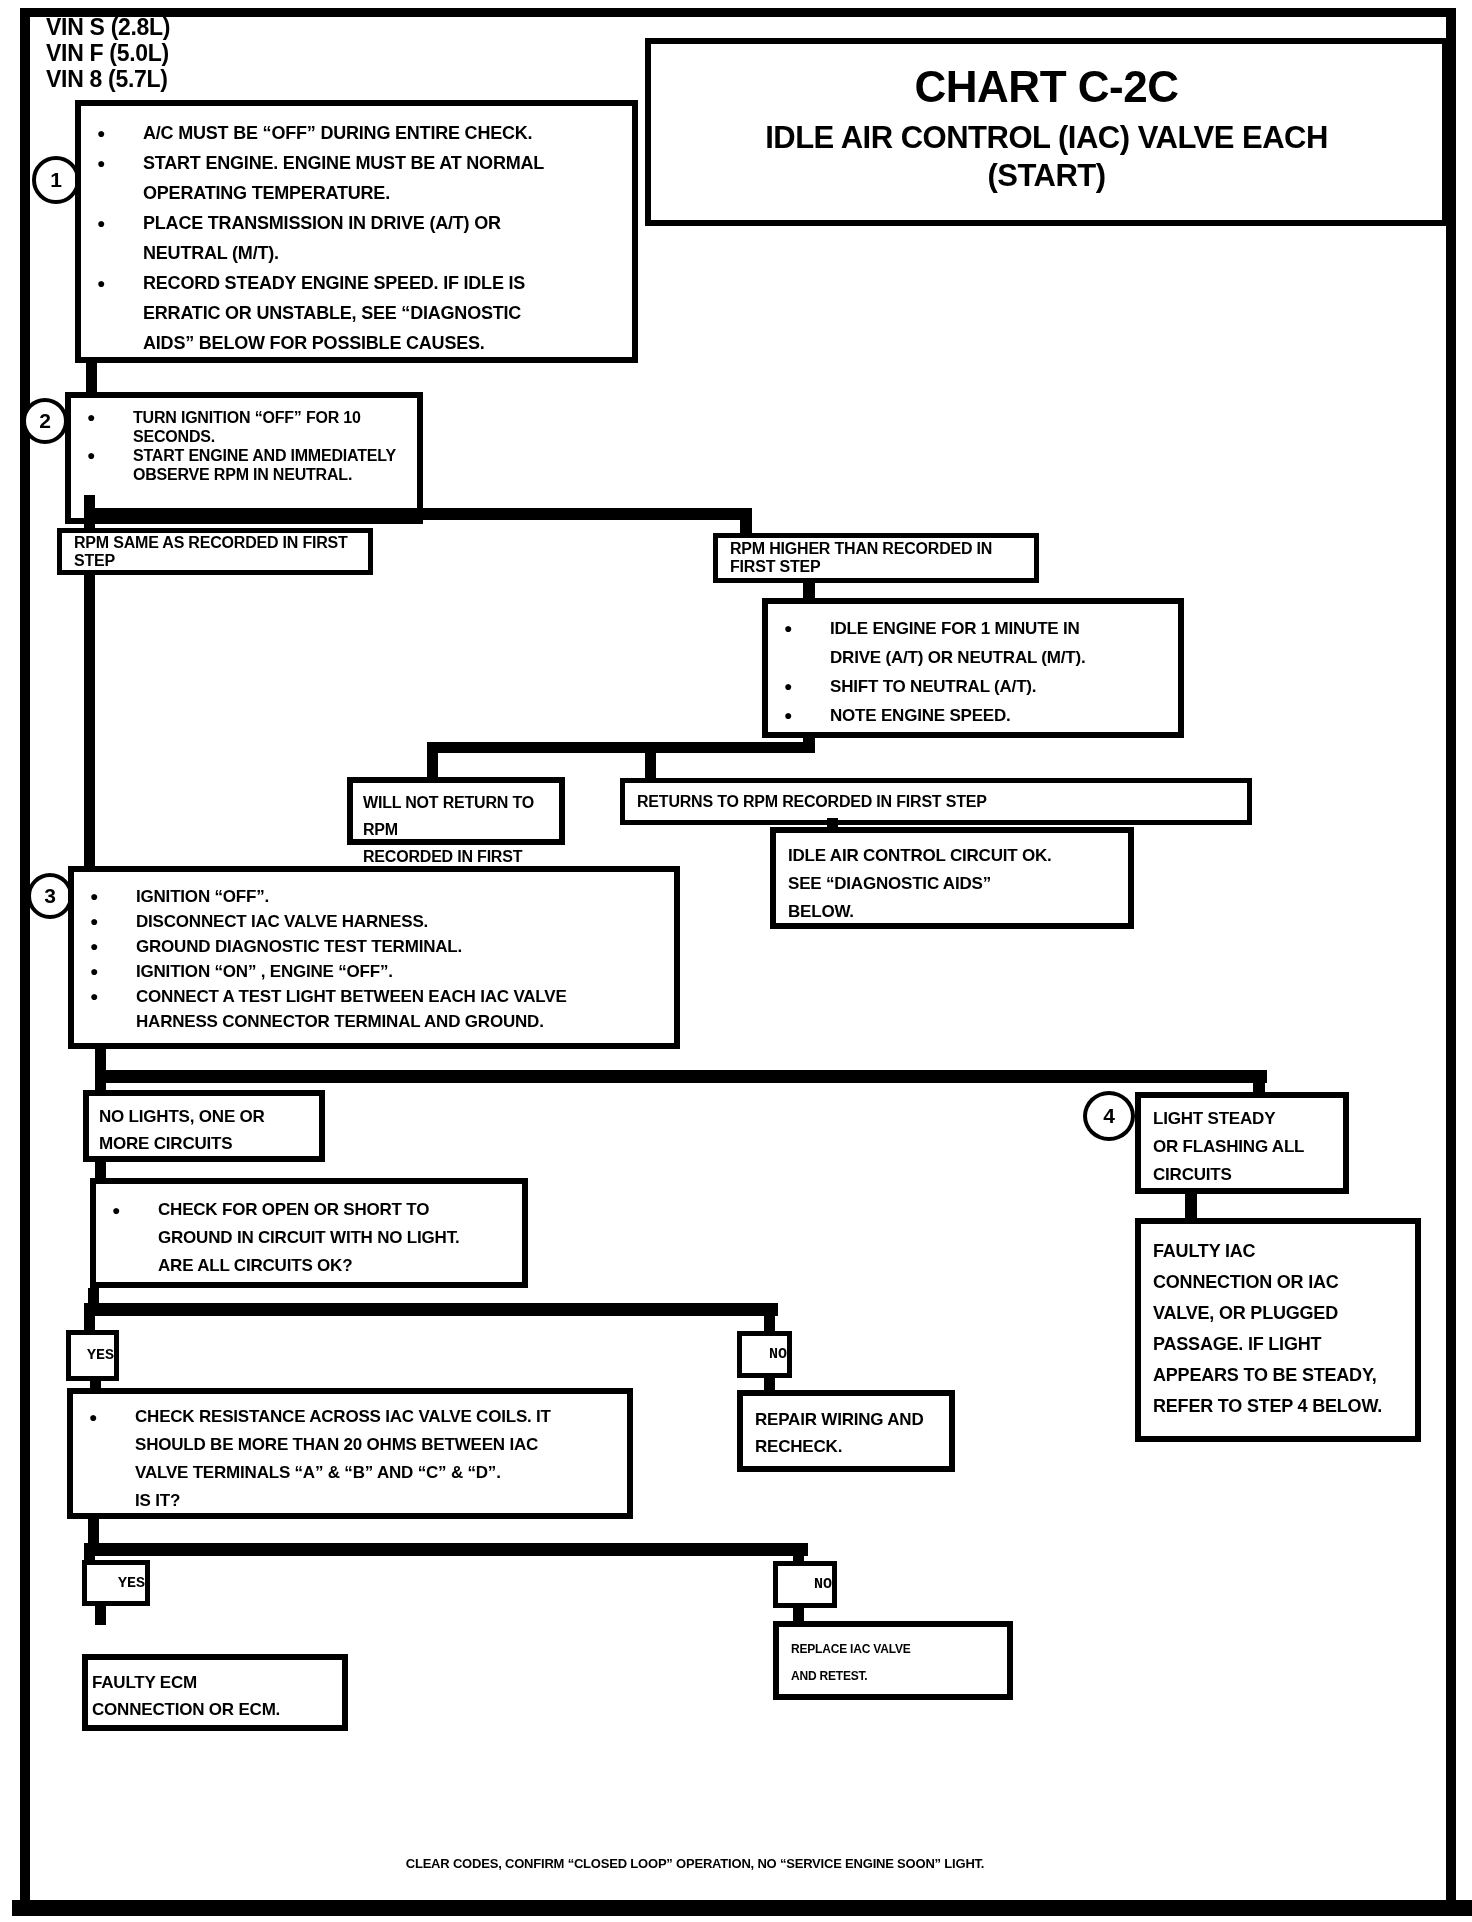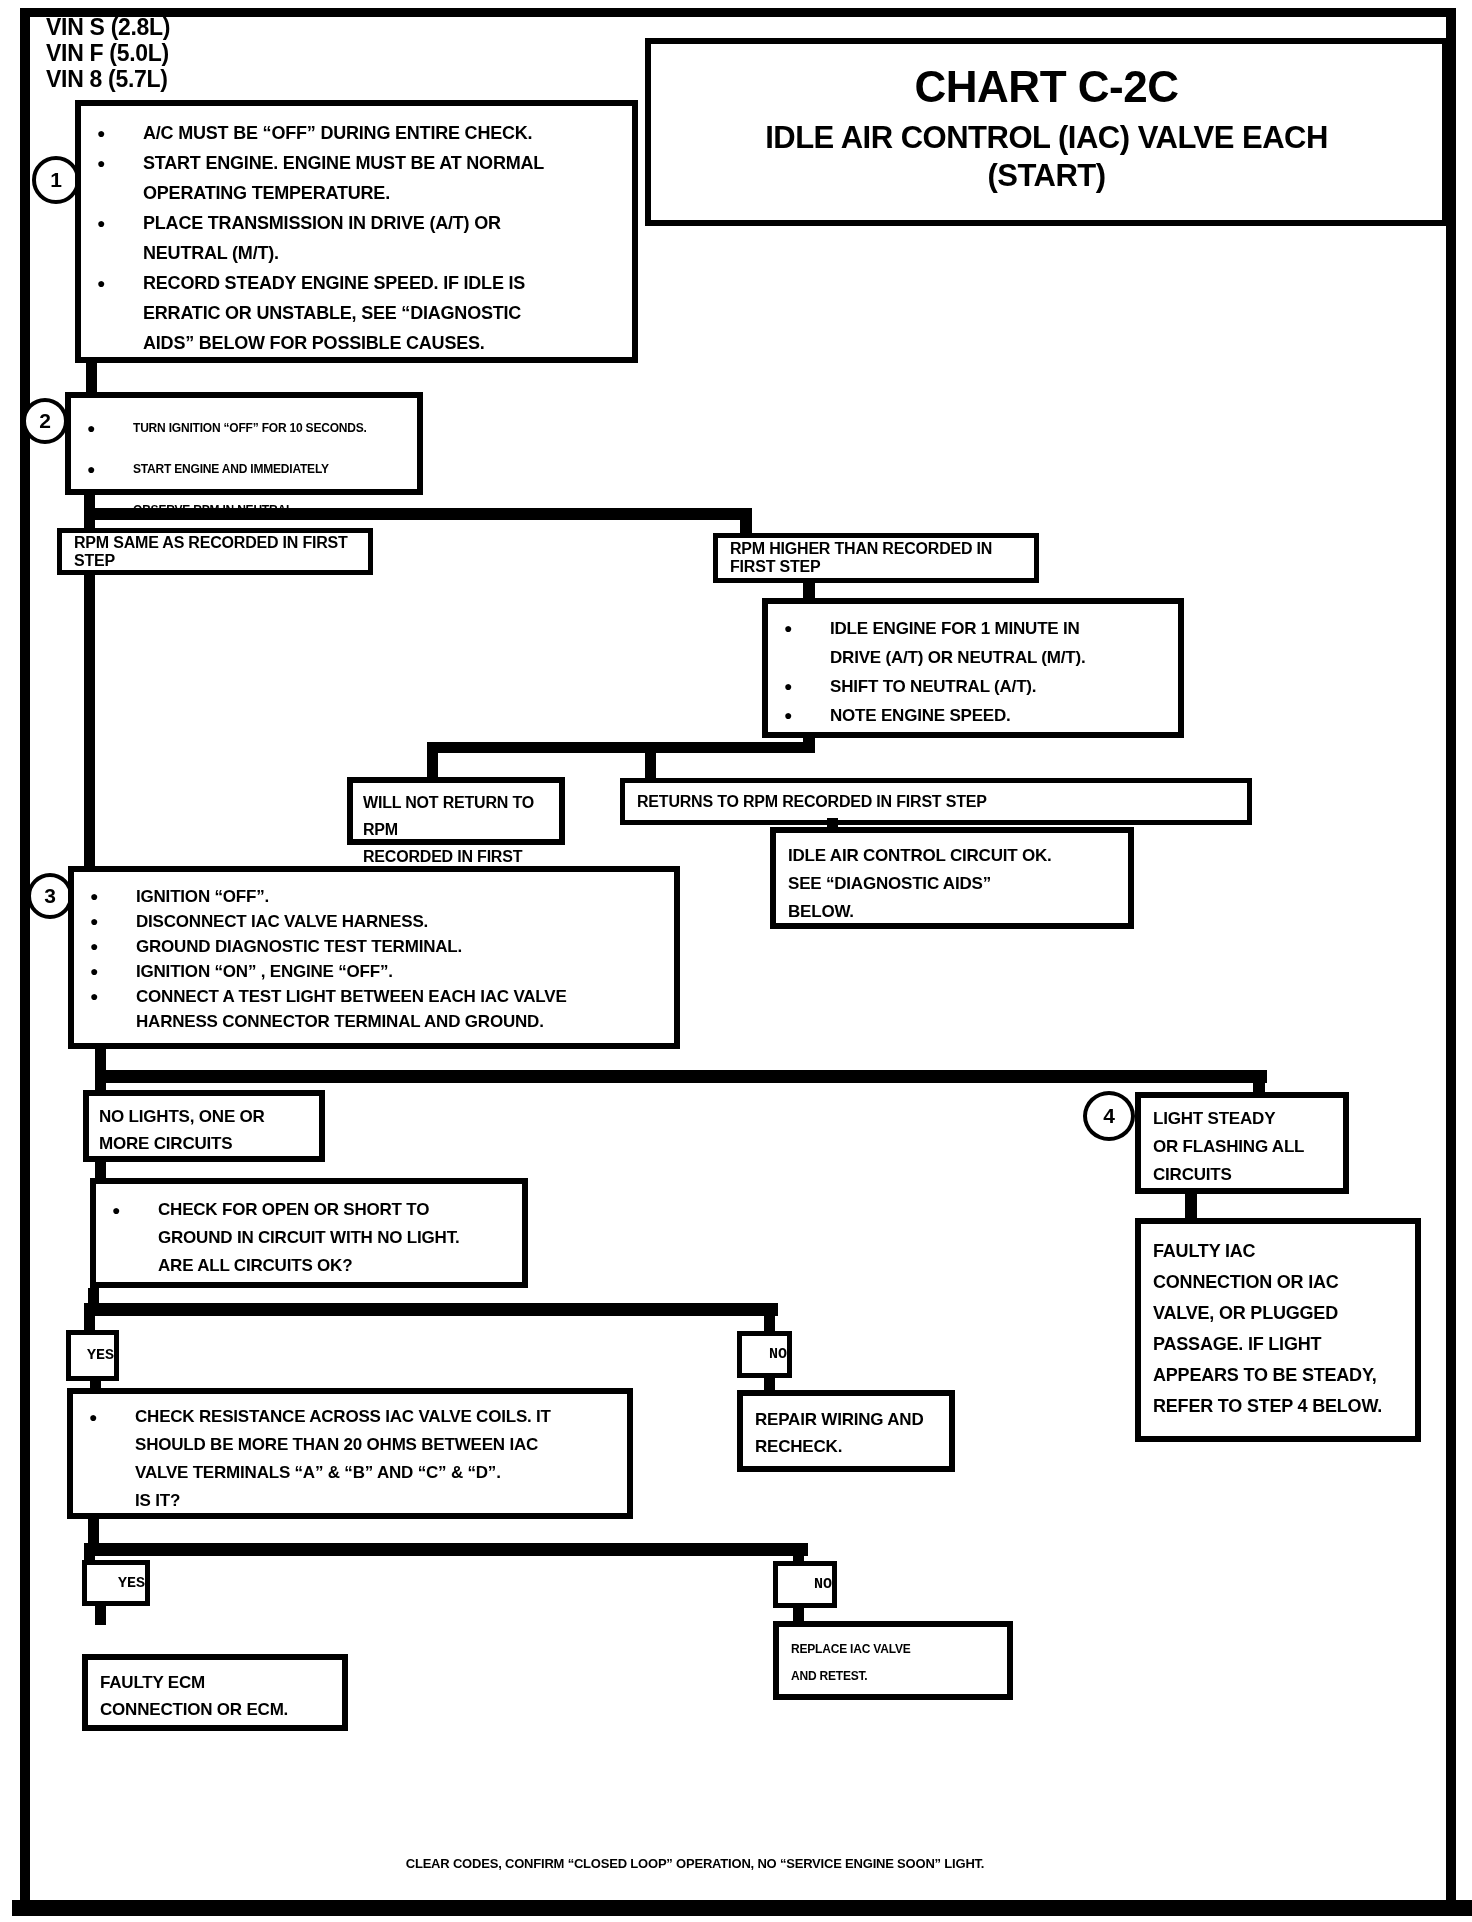--- a/index.html
+++ b/index.html
@@ -73,21 +73,21 @@
       <span class="txt">PLACE TRANSMISSION IN DRIVE (A/T) OR
 NEUTRAL (M/T).</span>
     </div>
   <div class="brow">
       <span class="txt">RECORD STEADY ENGINE SPEED.  IF IDLE IS
 ERRATIC OR UNSTABLE,  SEE  “DIAGNOSTIC
 AIDS”  BELOW  FOR POSSIBLE CAUSES.</span>
     </div>
 </div>
 
-<div class="node" style="left:65px; top:392px; width:358px; height:103px; padding-top:10px; font-size:12px; line-height:41px;">
+<div class="node" style="left:65px; top:392px; width:358px; height:132px; padding-top:10px; font-size:16px; line-height:19px;">
   <div class="brow">
       <span class="txt">TURN IGNITION “OFF”  FOR 10 SECONDS.</span>
     </div>
   <div class="brow">
       <span class="txt">START ENGINE  AND IMMEDIATELY
 OBSERVE RPM IN NEUTRAL.</span>
     </div>
 </div>
 
 <div class="node thin center-one" style="left:57px; top:528px; width:316px; height:47px;">
@@ -196,21 +196,21 @@
 </div>
 
 <div class="node thin yesno" style="left:82px; top:1560px; width:68px; height:46px;">
   <span>YES</span>
 </div>
 
 <div class="node thin yesno" style="left:773px; top:1561px; width:64px; height:47px;">
   <span>NO</span>
 </div>
 
-<div class="node" style="left:82px; top:1654px; width:266px; height:77px; padding:9px 0 0 12px; font-size:17px; line-height:27px;">
+<div class="node" style="left:82px; top:1654px; width:266px; height:77px; padding:9px 0 0 4px; font-size:17px; line-height:27px;">
   <span class="txt">FAULTY ECM
 CONNECTION OR ECM.</span>
 </div>
 
 <div class="node" style="left:773px; top:1621px; width:240px; height:79px; padding:9px 0 0 12px; font-size:12px; line-height:27px;">
   <span class="txt">REPLACE IAC VALVE
 AND RETEST.</span>
 </div>
 
 <div class="conn" style="left:86px;  top:363px;  width:11px; height:32px;"></div>

